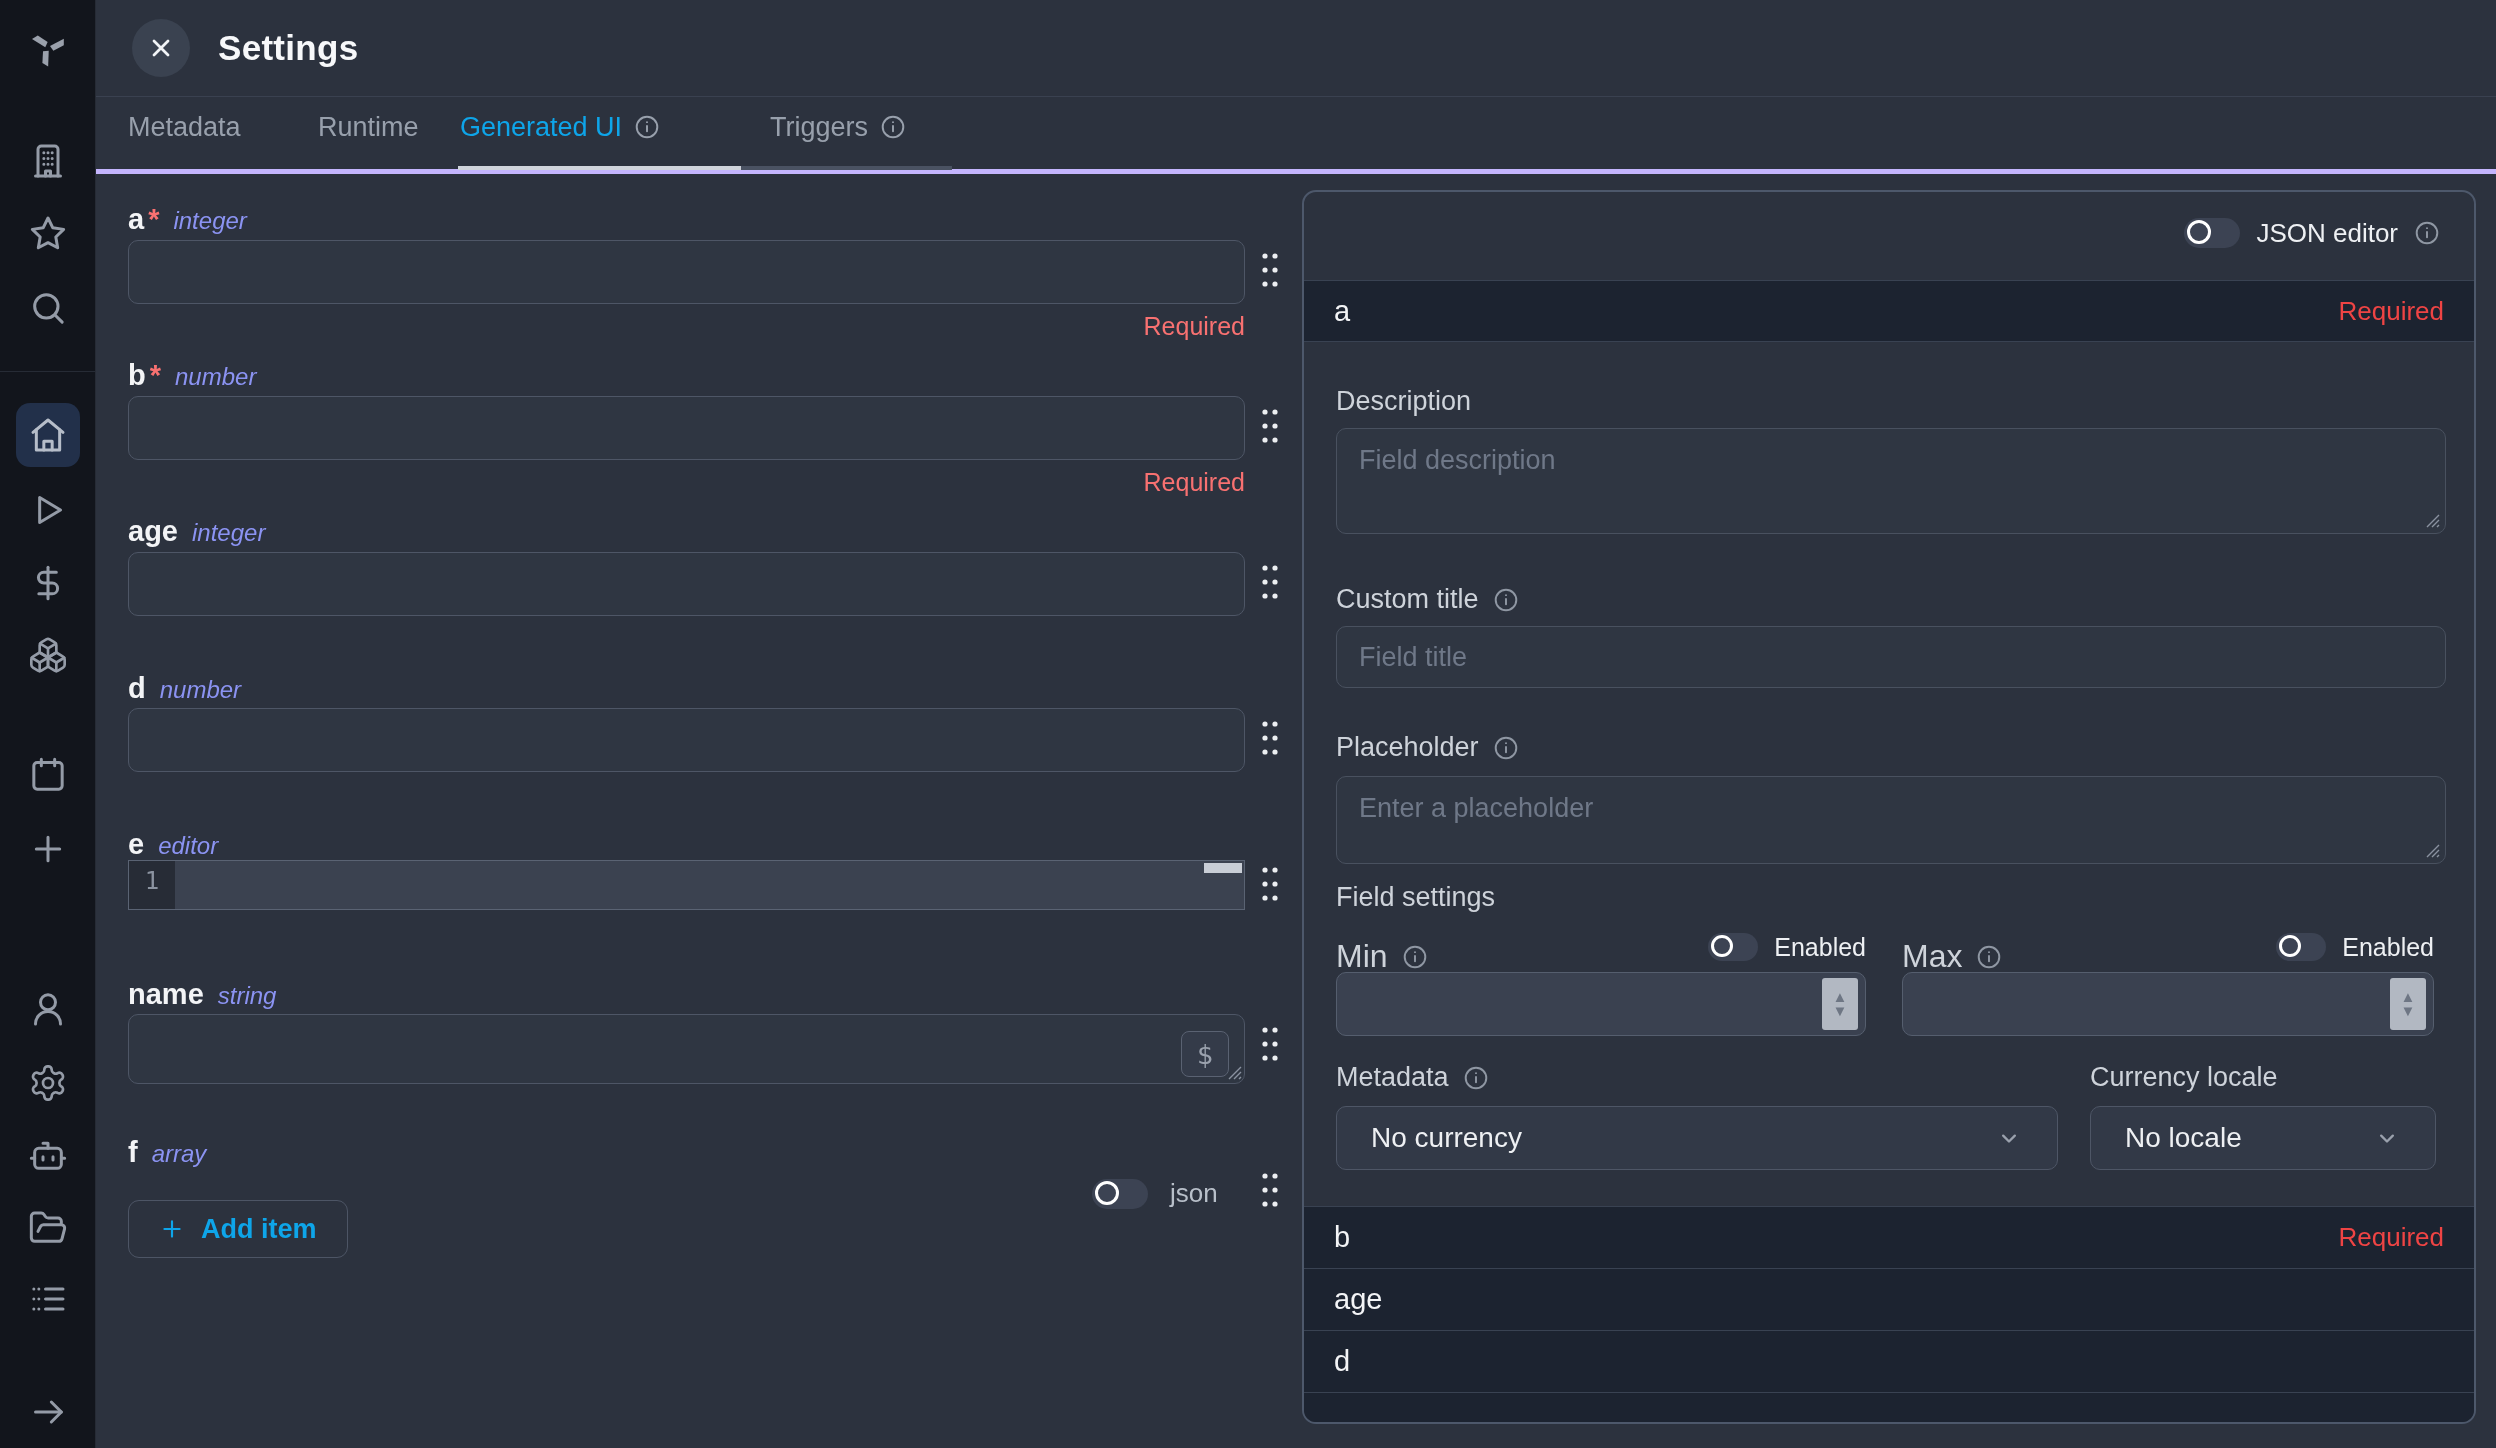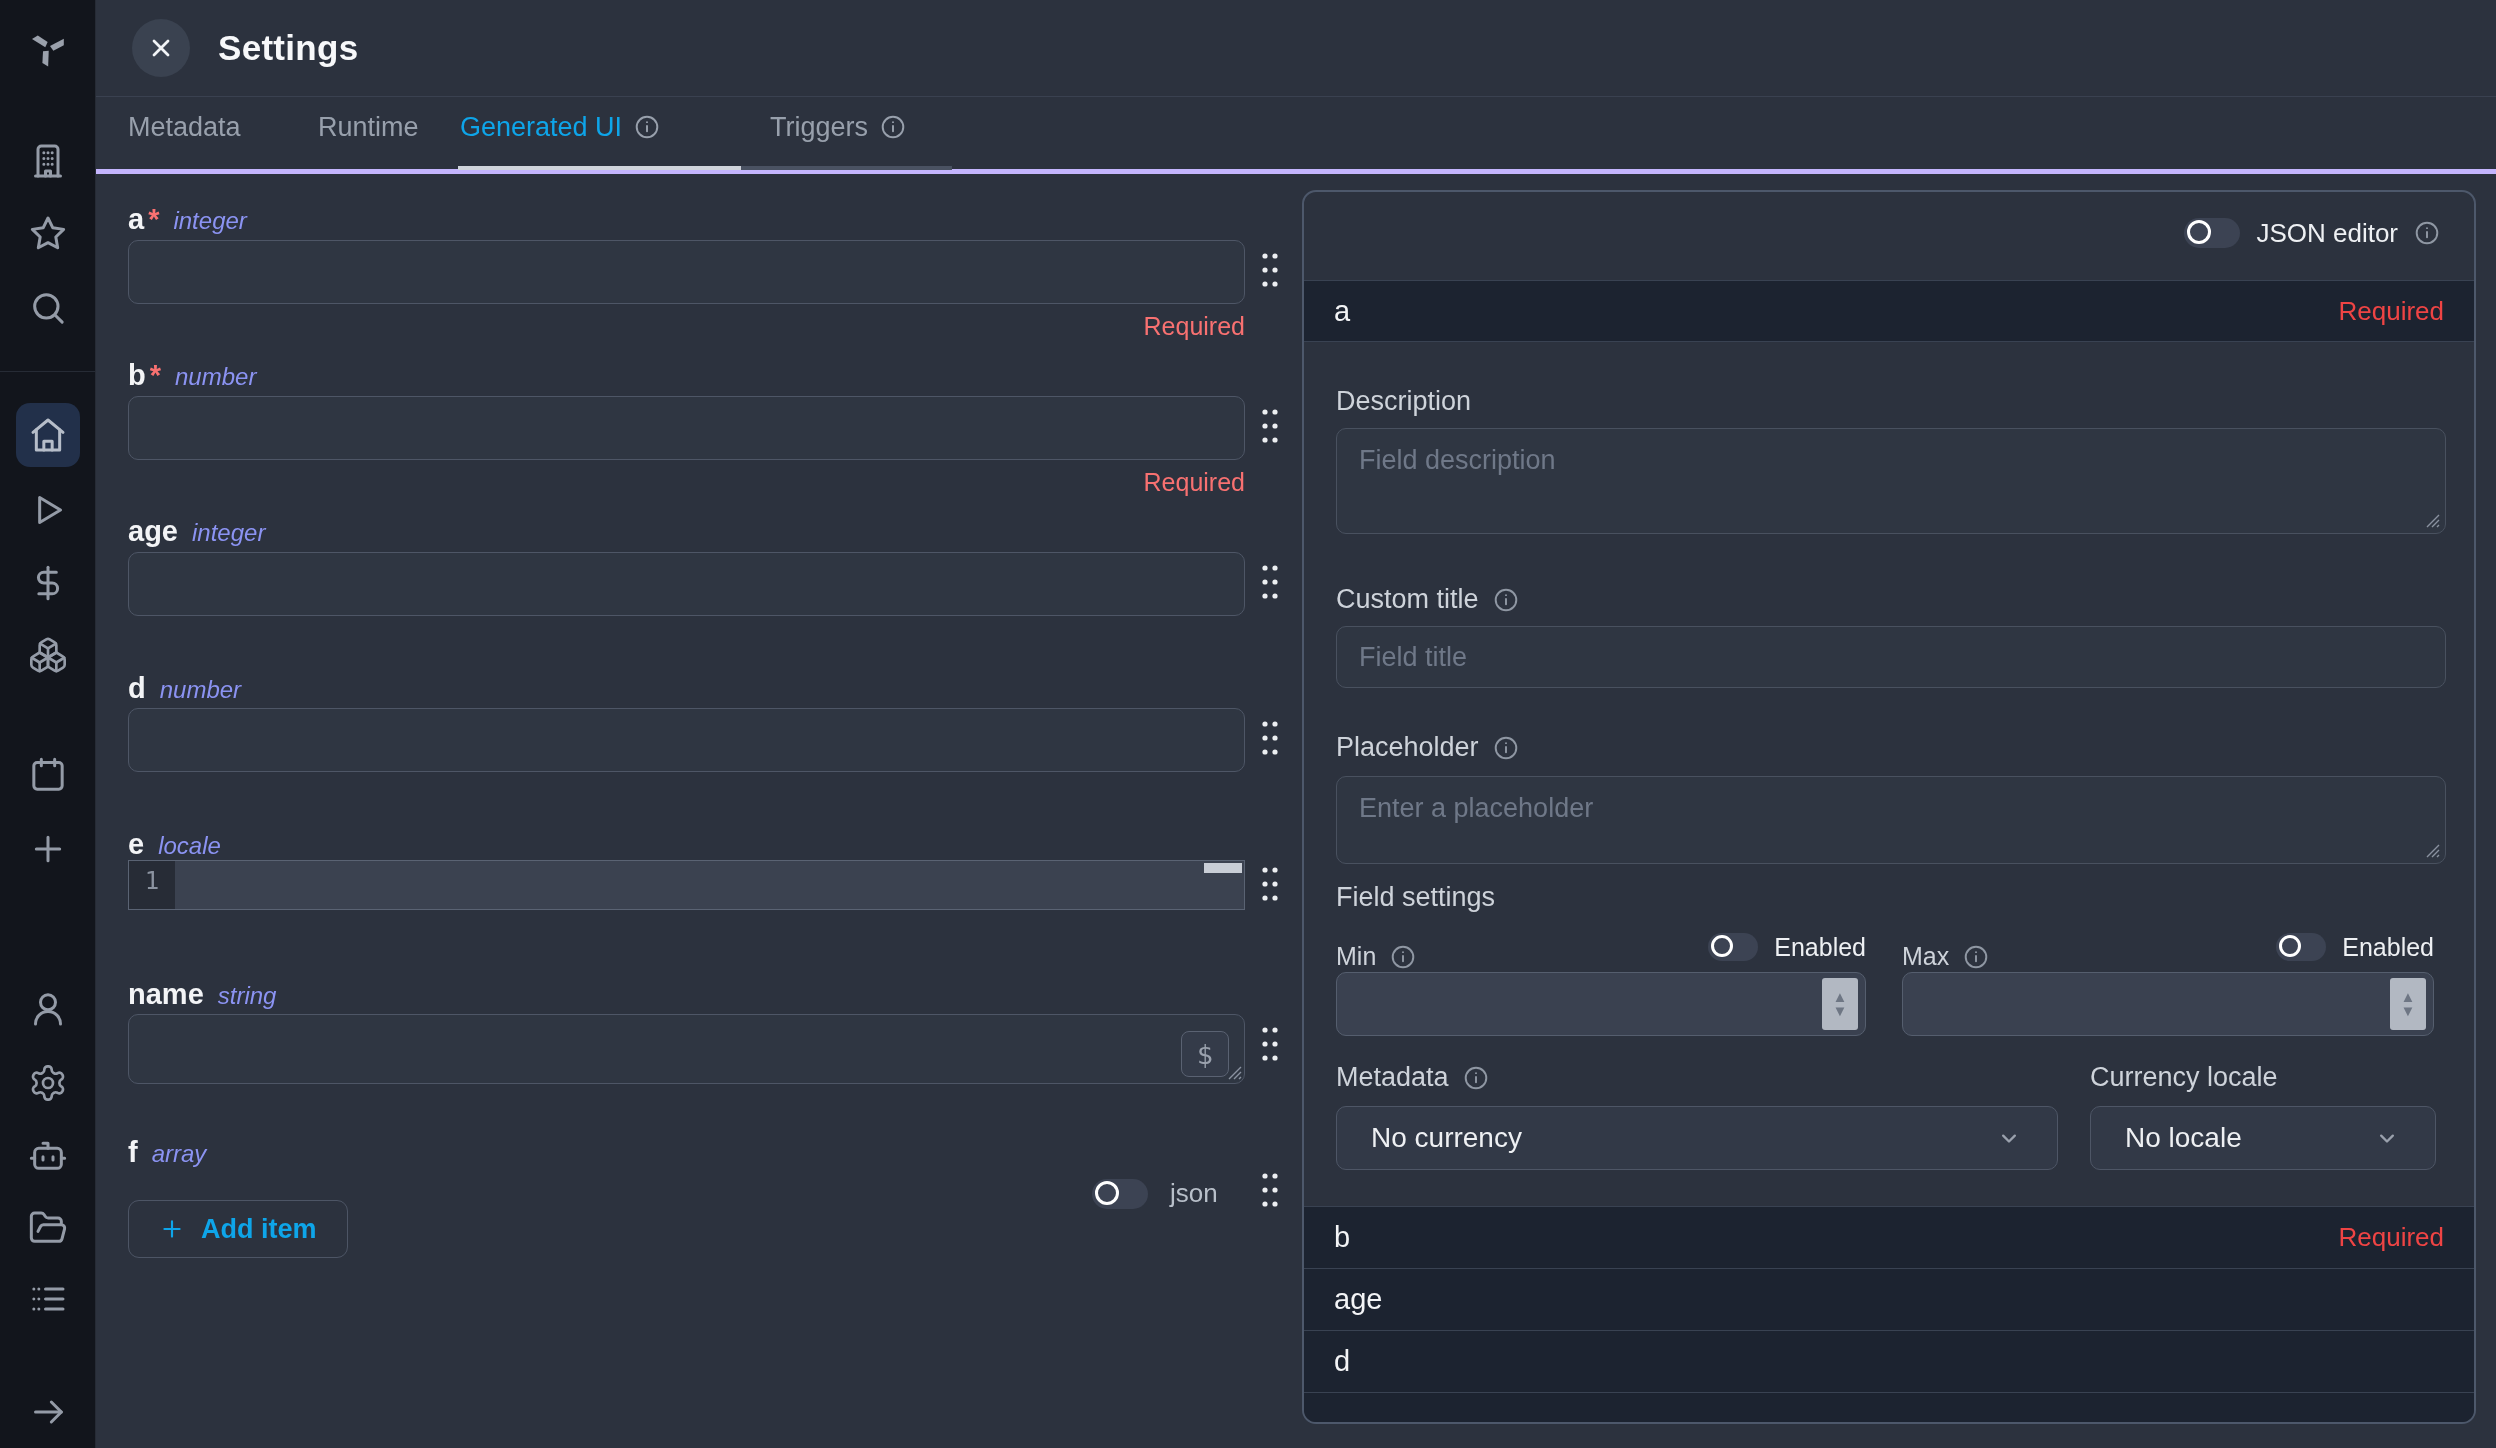--- a/index.html
+++ b/index.html
@@ -83,21 +83,21 @@
          display:flex;align-items:center;justify-content:space-between;padding:0 30px;cursor:pointer;}
   .p-row .rtitle{font-size:29px;color:#f3f4f6;}
   .p-row .rreq{font-size:26px;color:#ef4444;}
   .p-row.bordered-bottom{border-bottom:1px solid #394252;}
   .plabel{position:absolute;font-size:27px;color:#ced3da;display:flex;align-items:center;gap:14px;}
   .pinput{position:absolute;background:#2f3642;border:1px solid #49515f;border-radius:10px;color:#e5e7eb;
           font-size:27px;padding:0 22px;outline:none;font-family:"Liberation Sans",sans-serif;}
   textarea.pinput{resize:none;padding-top:16px;}
   .pinput::placeholder,.finput::placeholder{color:#6f7888;}
   .mm-head{position:absolute;height:38px;display:flex;align-items:center;justify-content:space-between;}
-  .mm-head .lft{display:flex;align-items:center;gap:14px;font-size:25px;color:#ced3da;margin-top:19px;}
+  .mm-head .lft{display:flex;align-items:center;gap:14px;font-size:32px;color:#ced3da;margin-top:19px;}
   .mm-head .rgt{display:flex;align-items:center;gap:16px;font-size:25px;color:#eef0f3;}
   .mm-input{background:#3a4150;border:1px solid #555e6e;}
   .spinner{position:absolute;top:6px;width:36px;height:52px;background:#b2b8c2;border-radius:3px;
            display:flex;flex-direction:column;align-items:center;justify-content:center;color:#6e7684;
            font-size:15px;line-height:14px;cursor:pointer;}
   .pselect{position:absolute;height:64px;background:#323947;border:1px solid #4e5666;border-radius:10px;
            display:flex;align-items:center;justify-content:space-between;padding:0 34px;cursor:pointer;}
   .pselect .val{font-size:28px;color:#eef0f3;}
   .pselect svg{width:28px;height:28px;color:#9aa1ad;}
 </style>
@@ -325,21 +325,21 @@
           <circle cx="19" cy="8" r="2.6"></circle>
           <circle cx="9" cy="22" r="2.6"></circle>
           <circle cx="19" cy="22" r="2.6"></circle>
           <circle cx="9" cy="36" r="2.6"></circle>
           <circle cx="19" cy="36" r="2.6"></circle>
         </svg>
     </button>
 
     <div class="flabel" style="top:828px">
       <span class="fname">e</span>
-      <span class="ftype">locale</span>
+      <span class="ftype">editor</span>
     </div>
     <div class="editor">
       <div class="gutter">1</div>
       <div class="ebody">
         <div class="ethumb"></div>
       </div>
     </div>
     <button class="drag" style="top:862px">
       <svg viewBox="0 0 28 46" fill="currentColor">
           <circle cx="9" cy="8" r="2.6"></circle>

